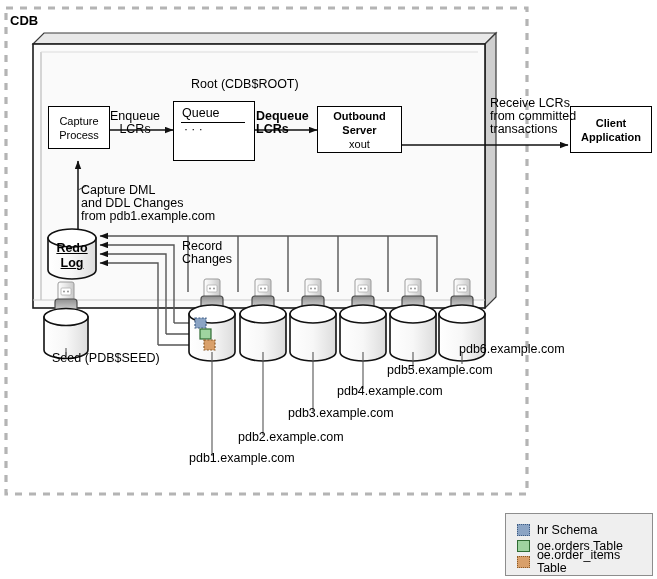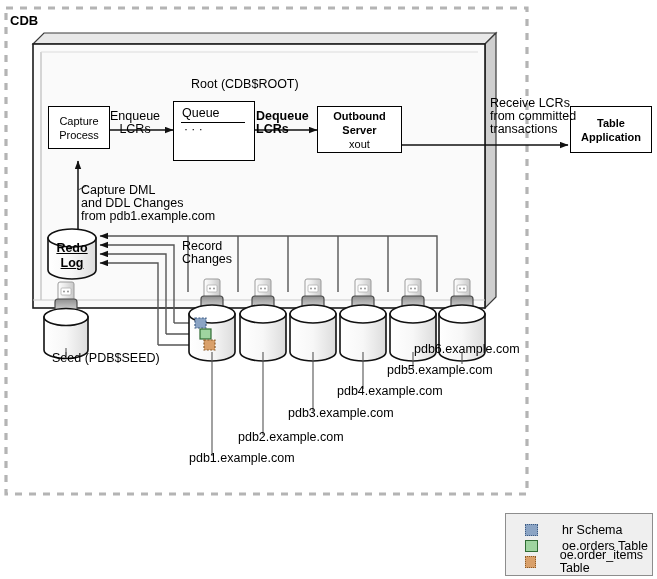--- a/index.html
+++ b/index.html
@@ -18,21 +18,21 @@
   .ctr{text-align:center;}
 
   
   .nbox{position:absolute;background:#ffffff;border:1.4px solid #000;
         display:flex;flex-direction:column;align-items:center;justify-content:center;
         line-height:14px;text-align:center;font-size:11px;}
 
   
   #legend{position:absolute;left:505px;top:513px;width:146px;height:61px;
           background:#efefef;border:1px solid #8d8d8d;}
-  .lgrow{position:absolute;left:19px;height:14px;display:flex;align-items:center;gap:17px;}
+  .lgrow{position:absolute;left:11px;height:14px;display:flex;align-items:center;}
   .sw{width:13px;height:12px;margin-right:7px;box-sizing:border-box;}
   .lgtxt{font-size:12.5px;line-height:13px;}
 </style>
 </head>
 <body>
 
 <div id="stage">
 
   <svg id="svgroot" viewBox="0 0 657 579" xmlns="http://www.w3.org/2000/svg">
     <defs>
@@ -224,21 +224,21 @@
 ·</div>
   </div>
 
   <div class="nbox" style="left:317px;top:106px;width:83px;height:45px;">
     <span class="bold">Outbound
 Server</span>
     <span>xout</span>
   </div>
 
   <div class="nbox bold" style="left:570px;top:106px;width:80px;height:45px;">
-    <span>Table
+    <span>Client
 Application</span>
   </div>
 
   <div class="lbl" style="left:110px;top:110px;text-align:center;">Enqueue
 LCRs</div>
   <div class="lbl" style="left:256px;top:110px;font-weight:bold;">Dequeue
 LCRs</div>
   <div class="lbl" style="left:490px;top:97px;">Receive LCRs
 from committed
 transactions</div>
@@ -251,21 +251,21 @@
   <div class="lbl bold ctr" style="left:48px;top:241px;width:48px;line-height:15px;text-decoration:underline;">Redo
 Log</div>
 
   <div class="lbl" style="left:52px;top:352px;">Seed (PDB$SEED)</div>
 
   <div class="lbl" style="left:189px;top:452px;">pdb1.example.com</div>
   <div class="lbl" style="left:238px;top:431px;">pdb2.example.com</div>
   <div class="lbl" style="left:288px;top:407px;">pdb3.example.com</div>
   <div class="lbl" style="left:337px;top:385px;">pdb4.example.com</div>
   <div class="lbl" style="left:387px;top:364px;">pdb5.example.com</div>
-  <div class="lbl" style="left:414px;top:343px;">pdb6.example.com</div>
+  <div class="lbl" style="left:459px;top:343px;">pdb6.example.com</div>
 
   <div id="legend">
     <div class="lgrow" style="top:9px;">
       <span class="sw" style="background:#8ba4c4;border:1.5px dotted #3d5b82;"></span>
       <span class="lgtxt">hr Schema</span>
     </div>
     <div class="lgrow" style="top:25px;">
       <span class="sw" style="background:#9fd4a0;border:1.5px solid #2f6b33;"></span>
       <span class="lgtxt">oe.orders Table</span>
     </div>

